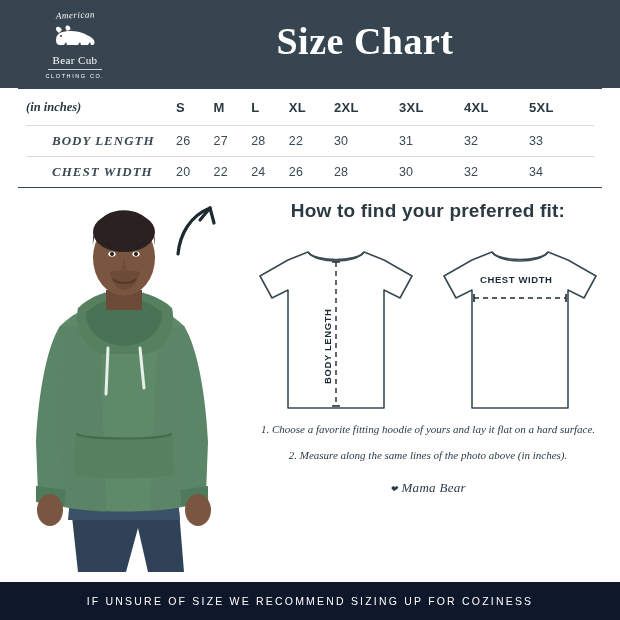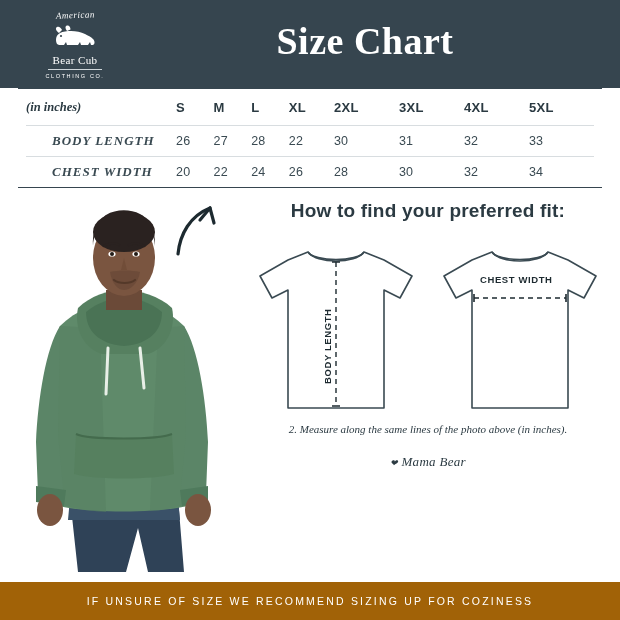--- a/index.html
+++ b/index.html
@@ -132,21 +132,21 @@
   .signature {
     font-family:"Liberation Serif", serif;
     font-style:italic; font-size:13px; color:#2b3a42;
     text-align:center; margin-top:17px; letter-spacing:.3px;
   }
   .signature .heart { font-size:9px; vertical-align:middle; }
 
   
   .footer {
     position:absolute; left:0; top:582px; width:620px; height:38px;
-    background:#a16207; color:#fff;
+    background:#0f172a; color:#fff;
     display:flex; align-items:center; justify-content:center;
     font-size:10.5px; letter-spacing:2.2px;
   }
 </style>
 </head>
 <body>
 
 <div class="page">
 
   <div class="header">
@@ -297,20 +297,21 @@
             <line x1="42" y1="62" x2="134" y2="62" stroke="#1d2a30" stroke-width="1.4" stroke-dasharray="5,4"></line>
             <path d="M42 58 L42 66 M134 58 L134 66" stroke="#1d2a30" stroke-width="1.6"></path>
           </svg>
           <div class="measure-label" style="left:48px; top:38px;">CHEST WIDTH</div>
         </div>
 
       </div>
     </div>
 
     <div class="instructions">
+      <p>1. Choose a favorite fitting hoodie of yours and lay it flat on a hard surface.</p>
       <p>2. Measure along the same lines of the photo above (in inches).</p>
       <div class="signature">
         <span class="heart">❤</span>
         <span>Mama Bear</span>
       </div>
     </div>
 
   </div>
 
   <div class="footer">

